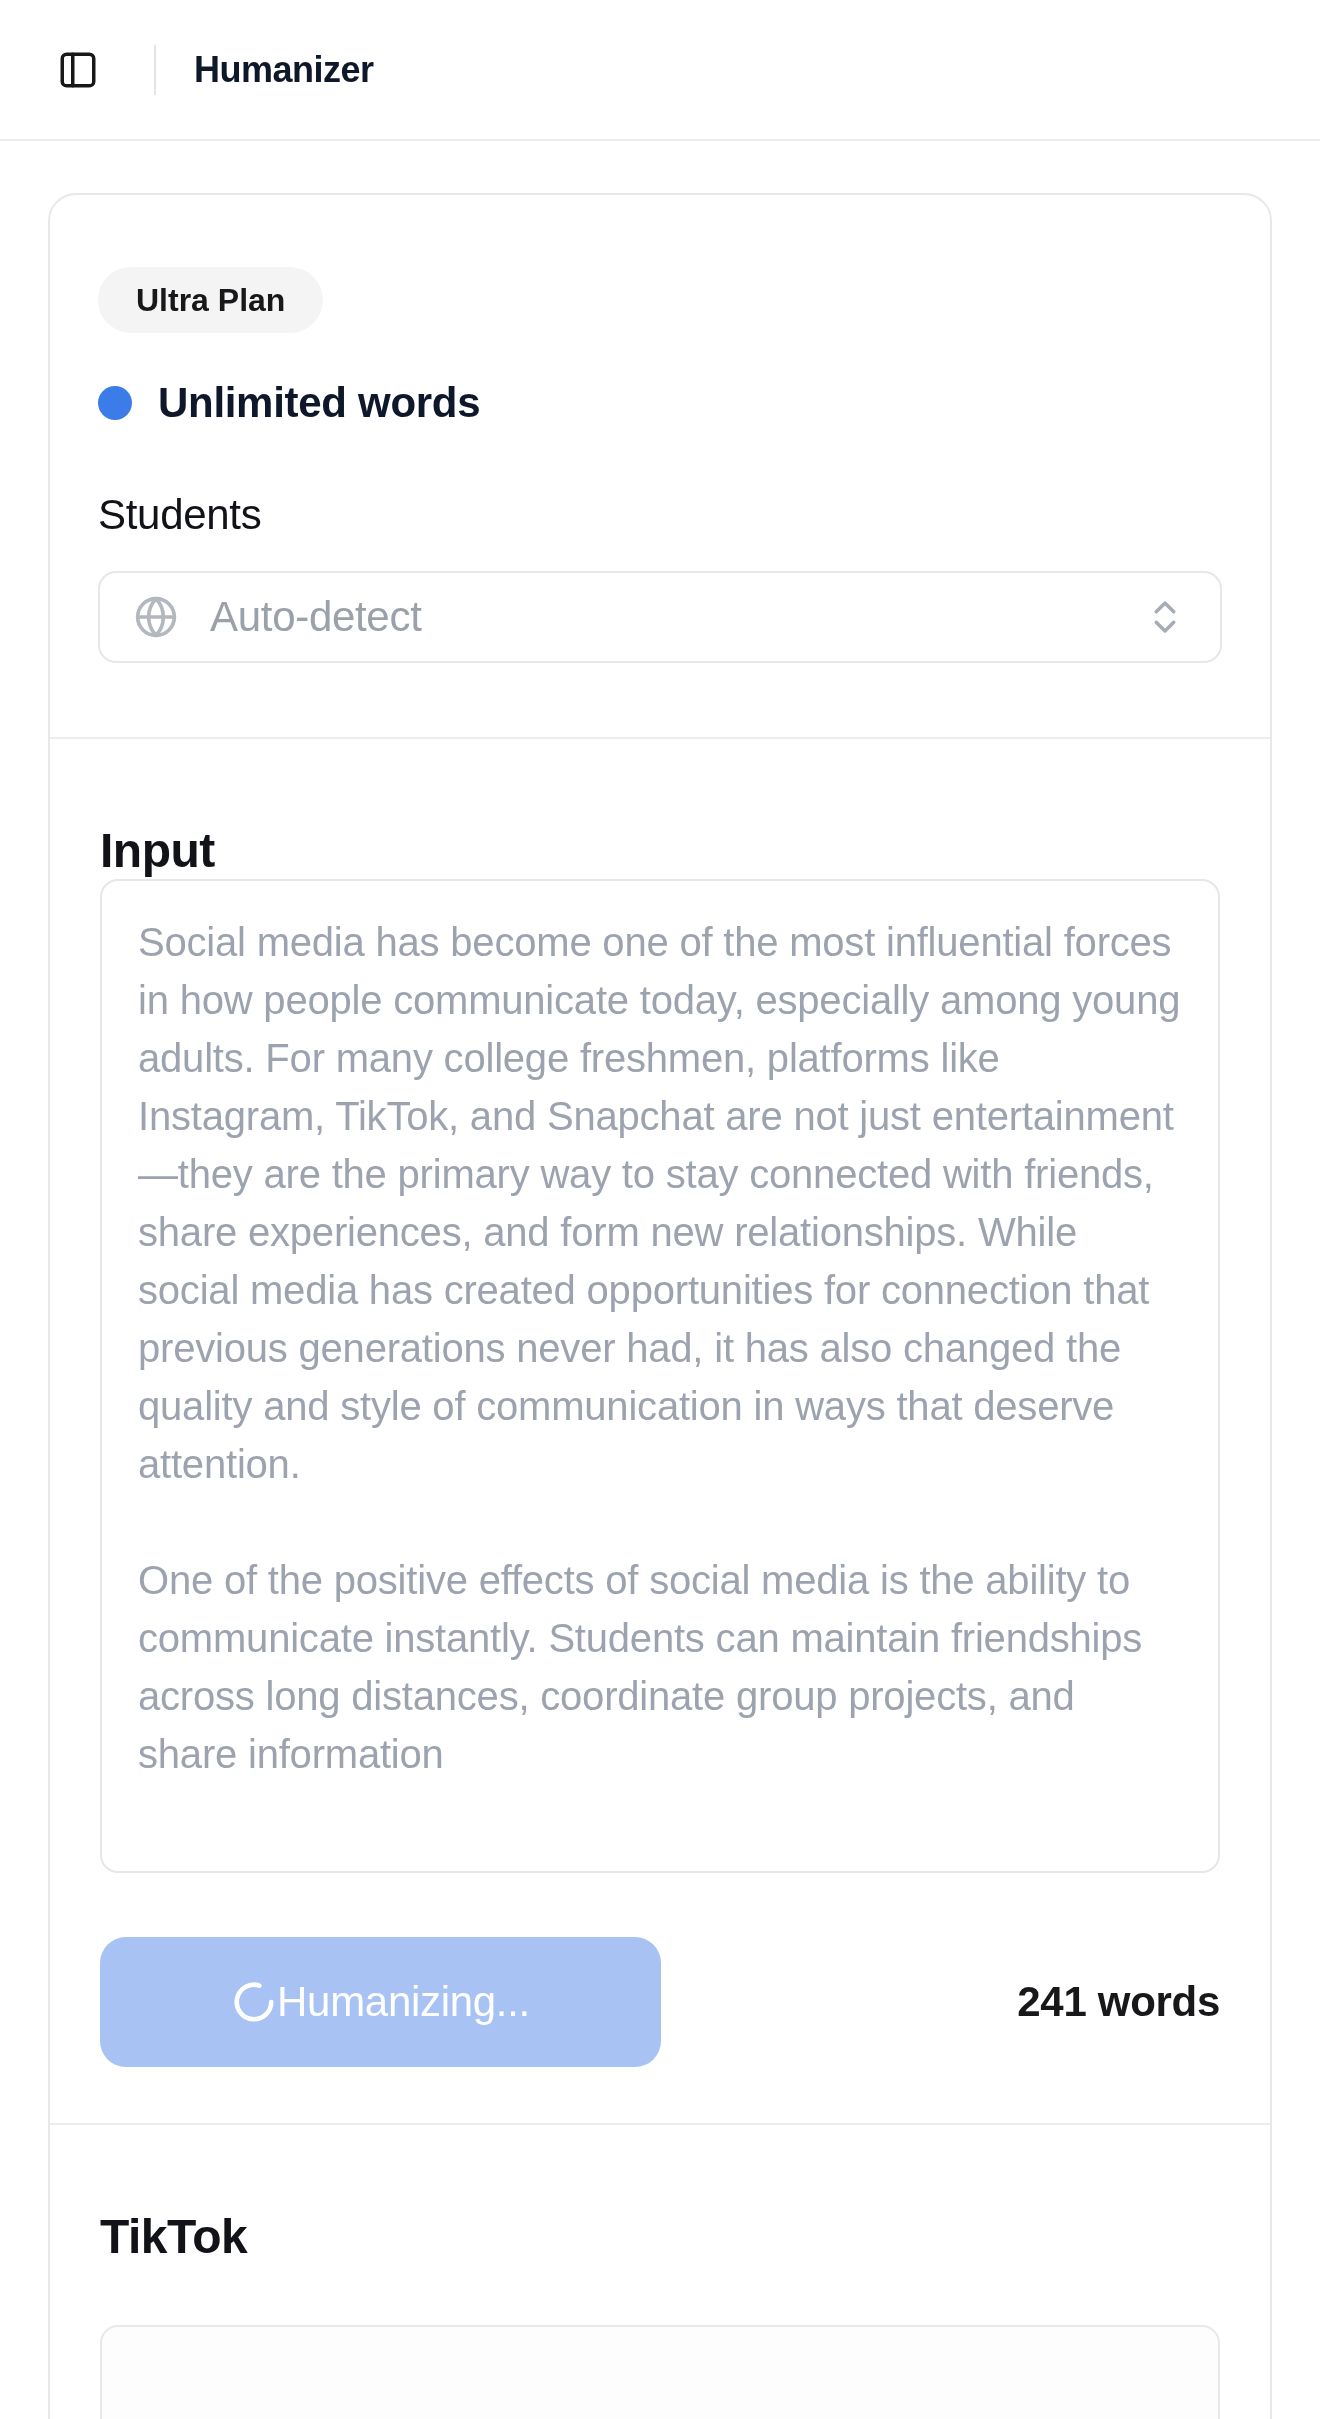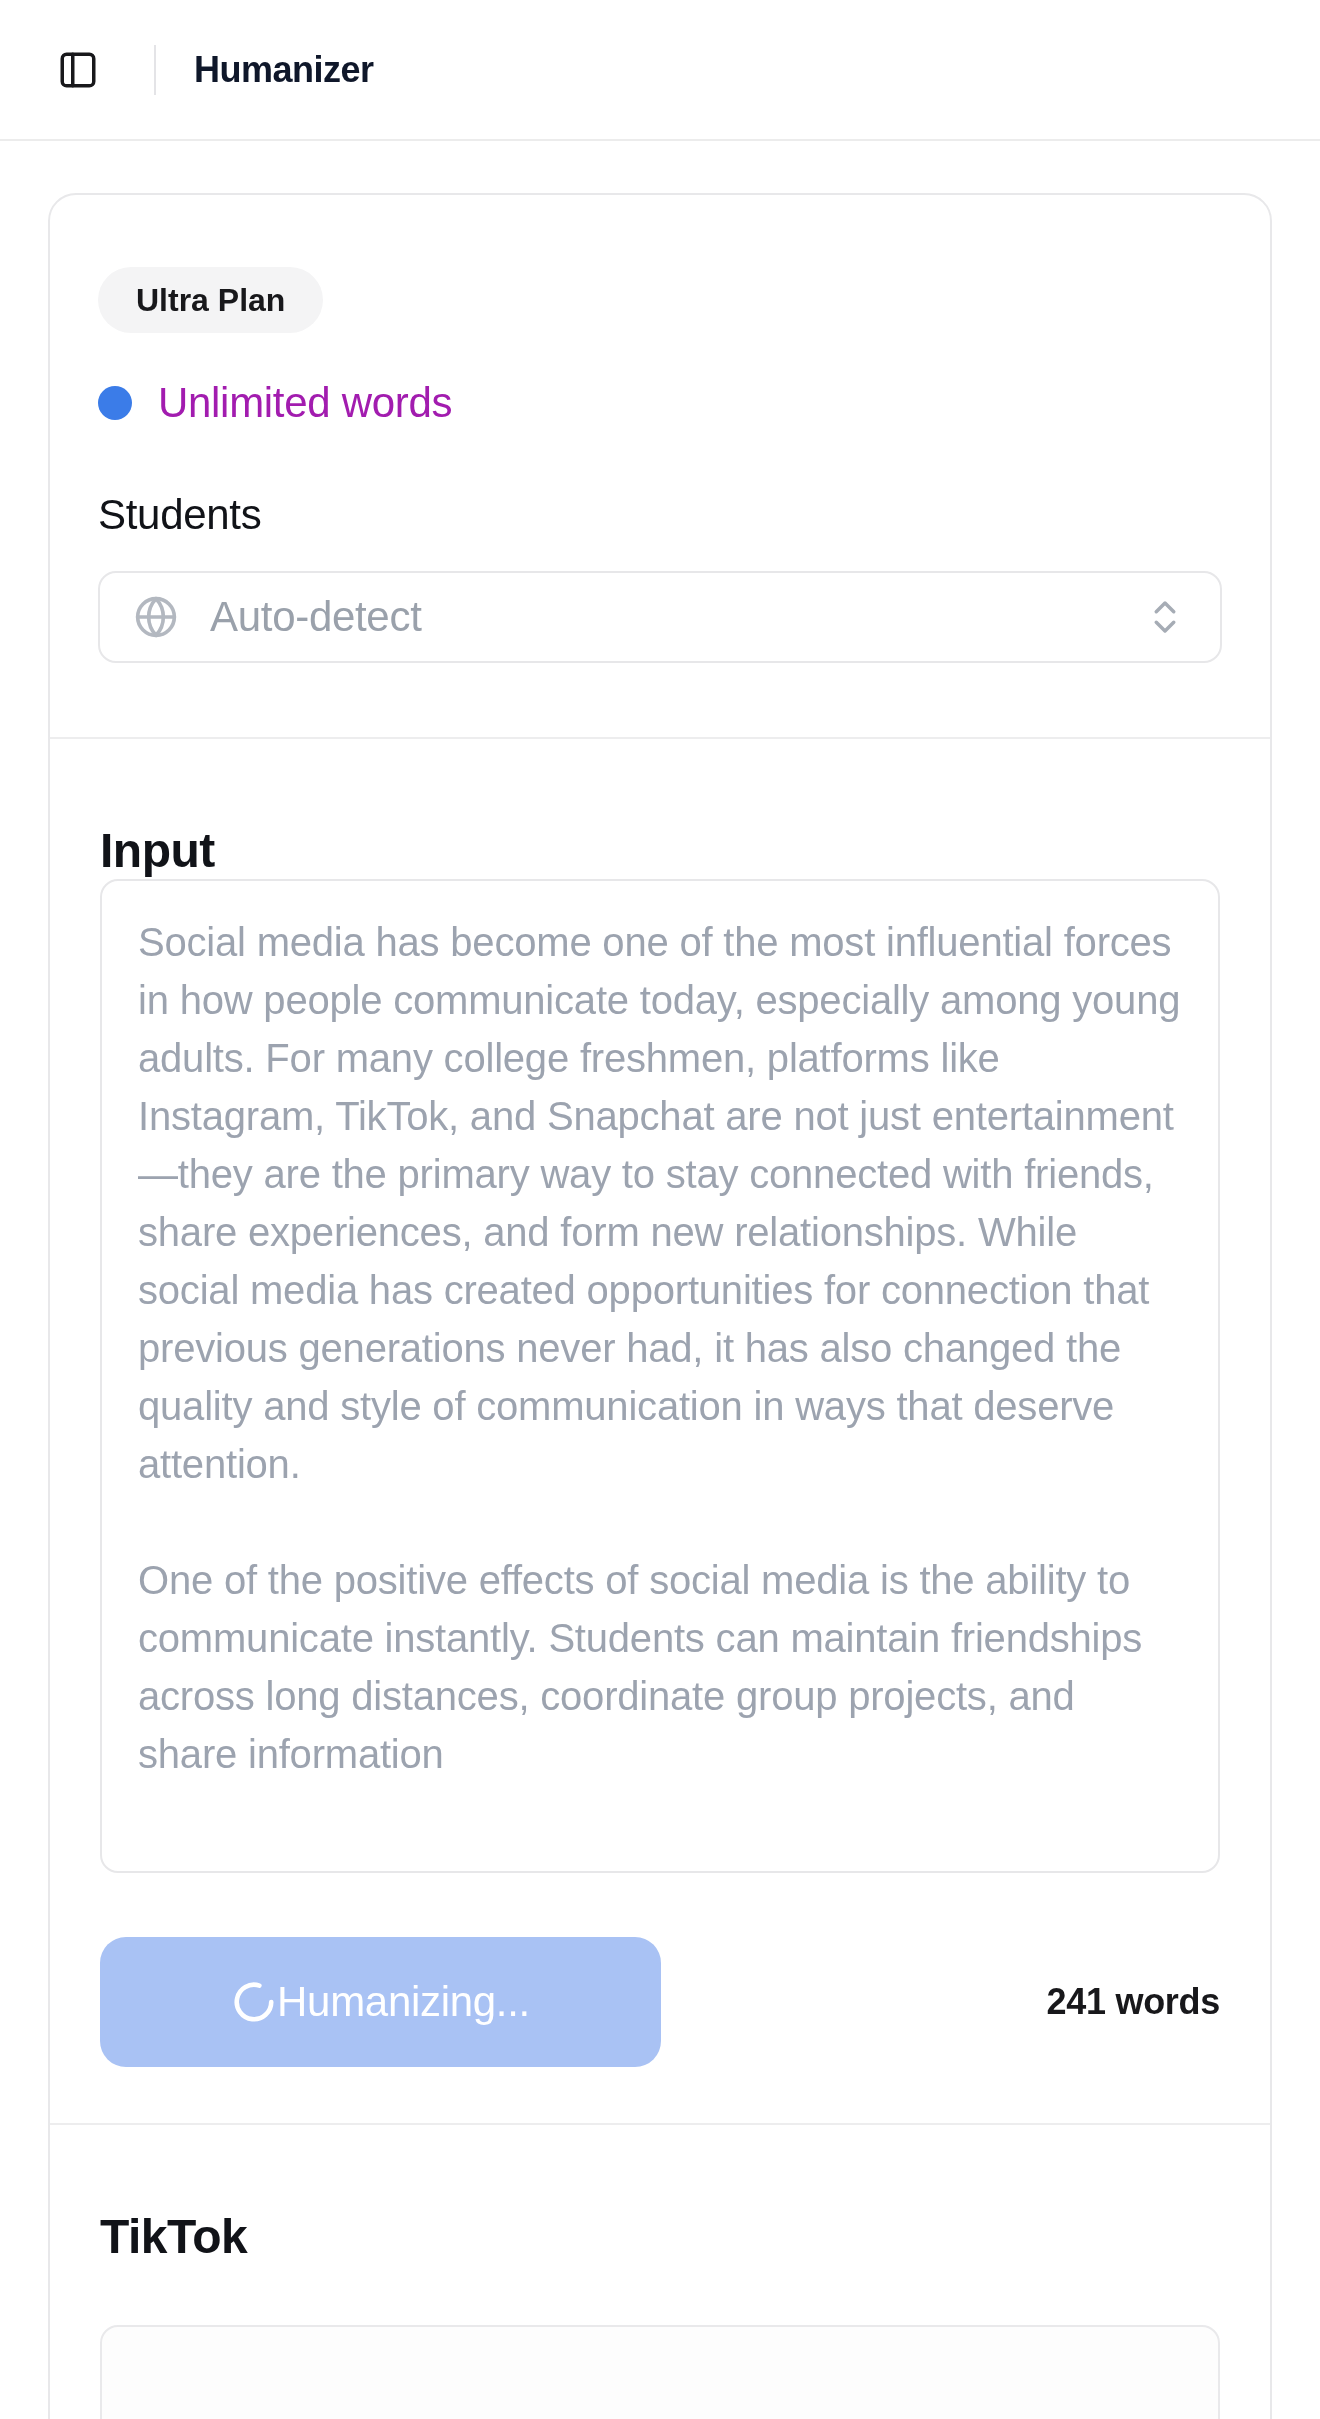--- a/index.html
+++ b/index.html
@@ -17,41 +17,41 @@
   
   .card { margin:52px 0 0 48px; width:1224px; height:2600px;
           border:2px solid #e8e8ea; border-radius:28px; background:#fff; }
   .card-divider { border-top:2px solid #ededee; }
 
   .sec1 { padding:72px 48px 74px; }
   .badge { display:inline-block; padding:0 38px; height:66px; line-height:66px;
            background:#f4f4f5; border-radius:40px; font-size:32px; font-weight:600; color:#18181b; }
   .plan-row { margin-top:46px; display:flex; align-items:center; gap:26px; }
   .dot { width:34px; height:34px; border-radius:50%; background:#3b7ce8; flex:none; }
-  .plan-text { font-size:42px; font-weight:400; color:#a21caf; letter-spacing:-0.3px; }
+  .plan-text { font-size:42px; font-weight:700; color:#0f172a; letter-spacing:-0.3px; }
   .lang-label { margin-top:64px; font-size:42px; font-weight:500; color:#111318; letter-spacing:-0.3px; }
   .select { margin-top:32px; height:92px; width:100%; border:2px solid #e7e7e9; border-radius:18px;
             display:flex; align-items:center; padding:0 34px; gap:32px; background:#fff; cursor:pointer; }
   .select svg.globe { width:44px; height:44px; stroke:#b3b8c0; flex:none; }
   .select-value { font-size:42px; color:#9aa1ab; letter-spacing:-0.3px; }
   .select svg.updown { width:42px; height:42px; stroke:#a6acb5; margin-left:auto; flex:none; }
 
   .sec2 { padding:84px 50px 56px; }
   .sec-heading { font-size:48px; font-weight:700; line-height:56px; color:#111318; letter-spacing:-0.5px; }
   .input-box { width:100%; height:994px; border:2px solid #e7e7e9; border-radius:18px;
                padding:32px 36px; font-size:40px; line-height:58px; color:#9ca3af;
                white-space:pre-wrap; overflow:hidden; letter-spacing:-0.2px; }
   .action-row { margin-top:64px; display:flex; align-items:center; justify-content:space-between; }
   .humanize-btn { width:561px; height:130px; border:none; border-radius:26px; background:#a9c2f4;
                   color:#ffffff; font-size:42px; font-weight:500; letter-spacing:-0.3px;
                   display:flex; align-items:center; justify-content:center; cursor:pointer;
                   font-family:"Liberation Sans","DejaVu Sans",sans-serif; }
   .humanize-btn svg { width:46px; height:46px; stroke:#ffffff; animation:spin 1s linear infinite; }
   @keyframes spin { to { transform:rotate(360deg); } }
-  .word-count { font-size:36px; font-weight:600; color:#18181b; letter-spacing:-0.3px; }
+  .word-count { font-size:42px; font-weight:600; color:#18181b; letter-spacing:-0.3px; }
 
   .sec3 { padding:84px 50px 0; }
   .output-box { margin-top:60px; width:100%; height:300px; border:2px solid #e9e9eb;
                 border-radius:18px; background:#fdfdfd; }
 </style>
 </head>
 <body>
 
 <div class="header">
   <button class="panel-btn">

